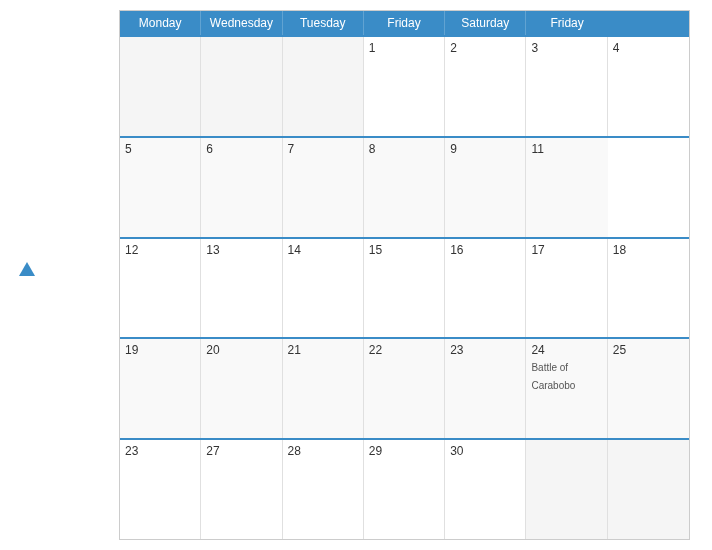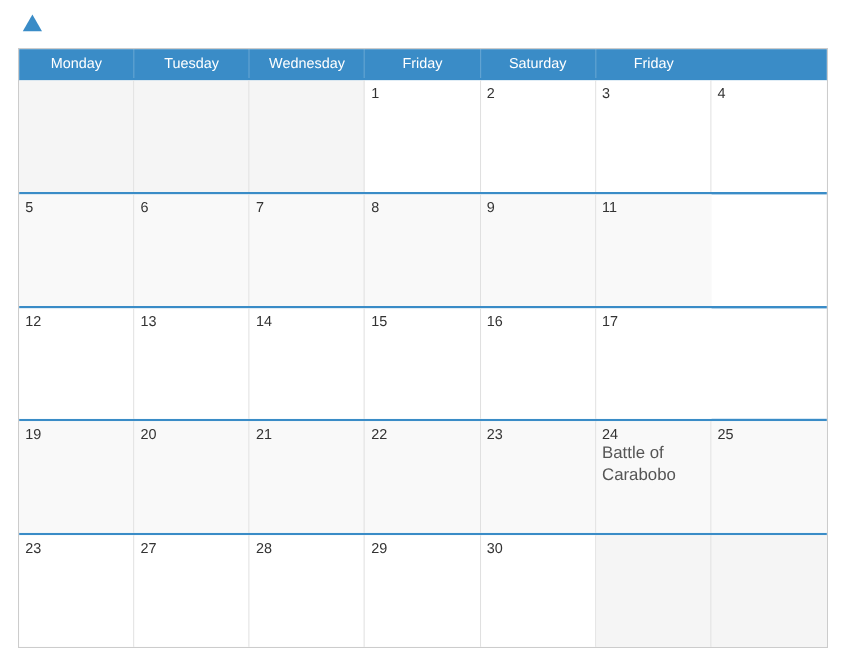--- a/index.html
+++ b/index.html
@@ -10,21 +10,21 @@
       font-family: Arial, sans-serif;
       overflow: hidden;
     }
 
     .page {
       width: 705px;
       height: 550px;
       background: #fff;
       padding: 10px 15px;
       display: flex;
-      flex-direction: column;
+      flex-direction: row;
     }
 
     
     .header {
       display: flex;
       align-items: center;
       justify-content: space-between;
       margin-bottom: 8px;
       padding: 4px 0;
     }
@@ -129,21 +129,21 @@
       background: #f5f5f5;
     }
 
     .day-number {
       font-size: 12px;
       color: #333;
       display: block;
     }
 
     .holiday-text {
-      font-size: 14px;
+      font-size: 10px;
       color: #555;
       margin-top: 2px;
       line-height: 1.2;
     }
 
     
     .week-row:nth-child(even) .day-cell:not(.empty) {
       background: #f9f9f9;
     }
     .week-row:nth-child(even) .day-cell.empty {
@@ -162,22 +162,22 @@
       <span class="logo-text-blue"></span>
     </div>
     <div class="calendar-title"></div>
     <div class="country-label"></div>
   </div>
 
   <div class="calendar">
 
     <div class="days-header">
     <div class="day-header">Monday</div>
+        <div class="day-header">Wednesday</div>
         <div class="day-header">Tuesday</div>
-        <div class="day-header">Wednesday</div>
         <div class="day-header">Friday</div>
         <div class="day-header">Saturday</div>
         <div class="day-header">Friday</div>
       </div>
 
     <div class="weeks">
     <div class="week-row">
           <div class="day-cell empty"></div>
           <div class="day-cell empty"></div>
           <div class="day-cell empty"></div>
@@ -226,20 +226,23 @@
           </div>
           <div class="day-cell">
             <span class="day-number">15</span>
           </div>
           <div class="day-cell">
             <span class="day-number">16</span>
           </div>
           <div class="day-cell">
             <span class="day-number">17</span>
           </div>
+          <div class="day-cell">
+            <span class="day-number">18</span>
+          </div>
         </div>
         <div class="week-row">
           <div class="day-cell">
             <span class="day-number">19</span>
           </div>
           <div class="day-cell">
             <span class="day-number">20</span>
           </div>
           <div class="day-cell">
             <span class="day-number">21</span>

